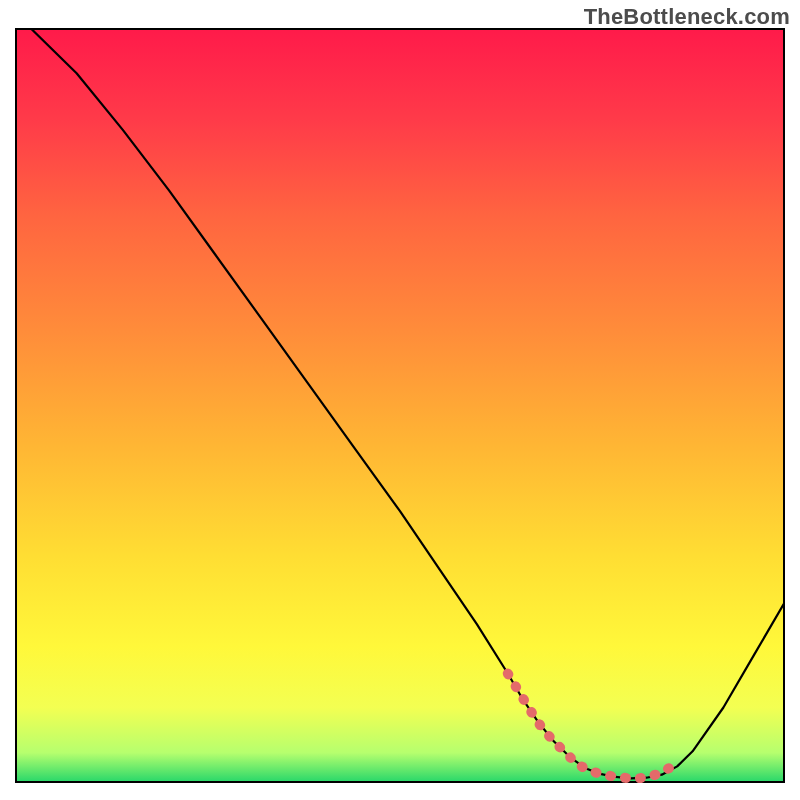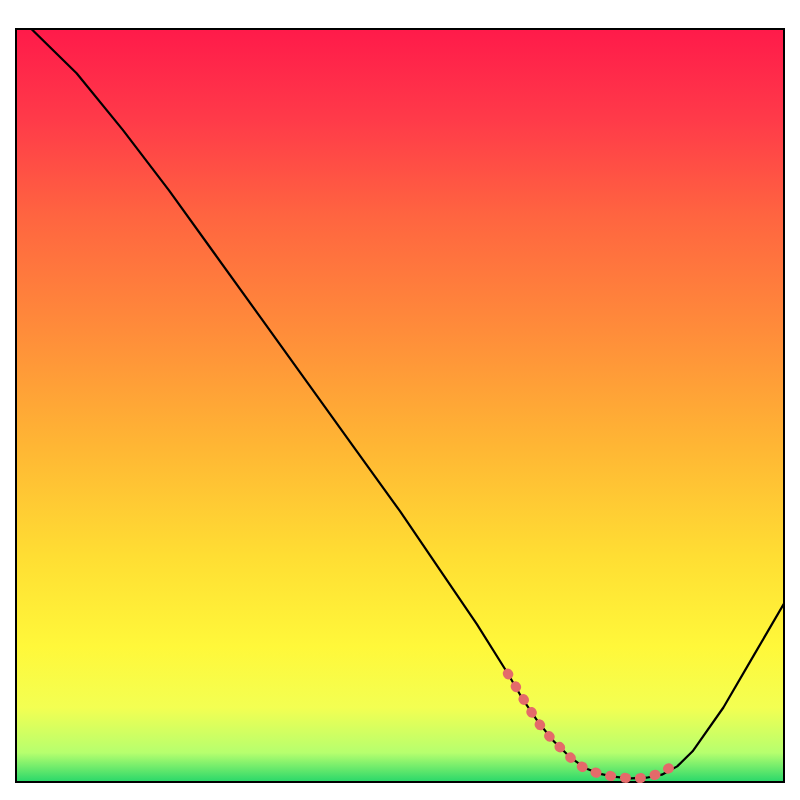--- a/index.html
+++ b/index.html
@@ -34,20 +34,21 @@
     box-sizing: border-box;
   }
   .plot-frame svg {
     display: block;
   }
 </style>
 </head>
 <body>
 
 <div class="container">
+  <div class="watermark">TheBottleneck.com</div>
 
   <div class="plot-frame">
     <svg id="chart-svg" width="770" height="755" viewBox="0 0 770 755">
       <defs>
         <linearGradient id="bg-grad" x1="0" y1="0" x2="0" y2="1">
             <stop offset="0%" stop-color="#ff1a4a"></stop>
             <stop offset="12%" stop-color="#ff3a49"></stop>
             <stop offset="25%" stop-color="#ff6540"></stop>
             <stop offset="40%" stop-color="#ff8c3a"></stop>
             <stop offset="55.00000000000001%" stop-color="#ffb534"></stop>

